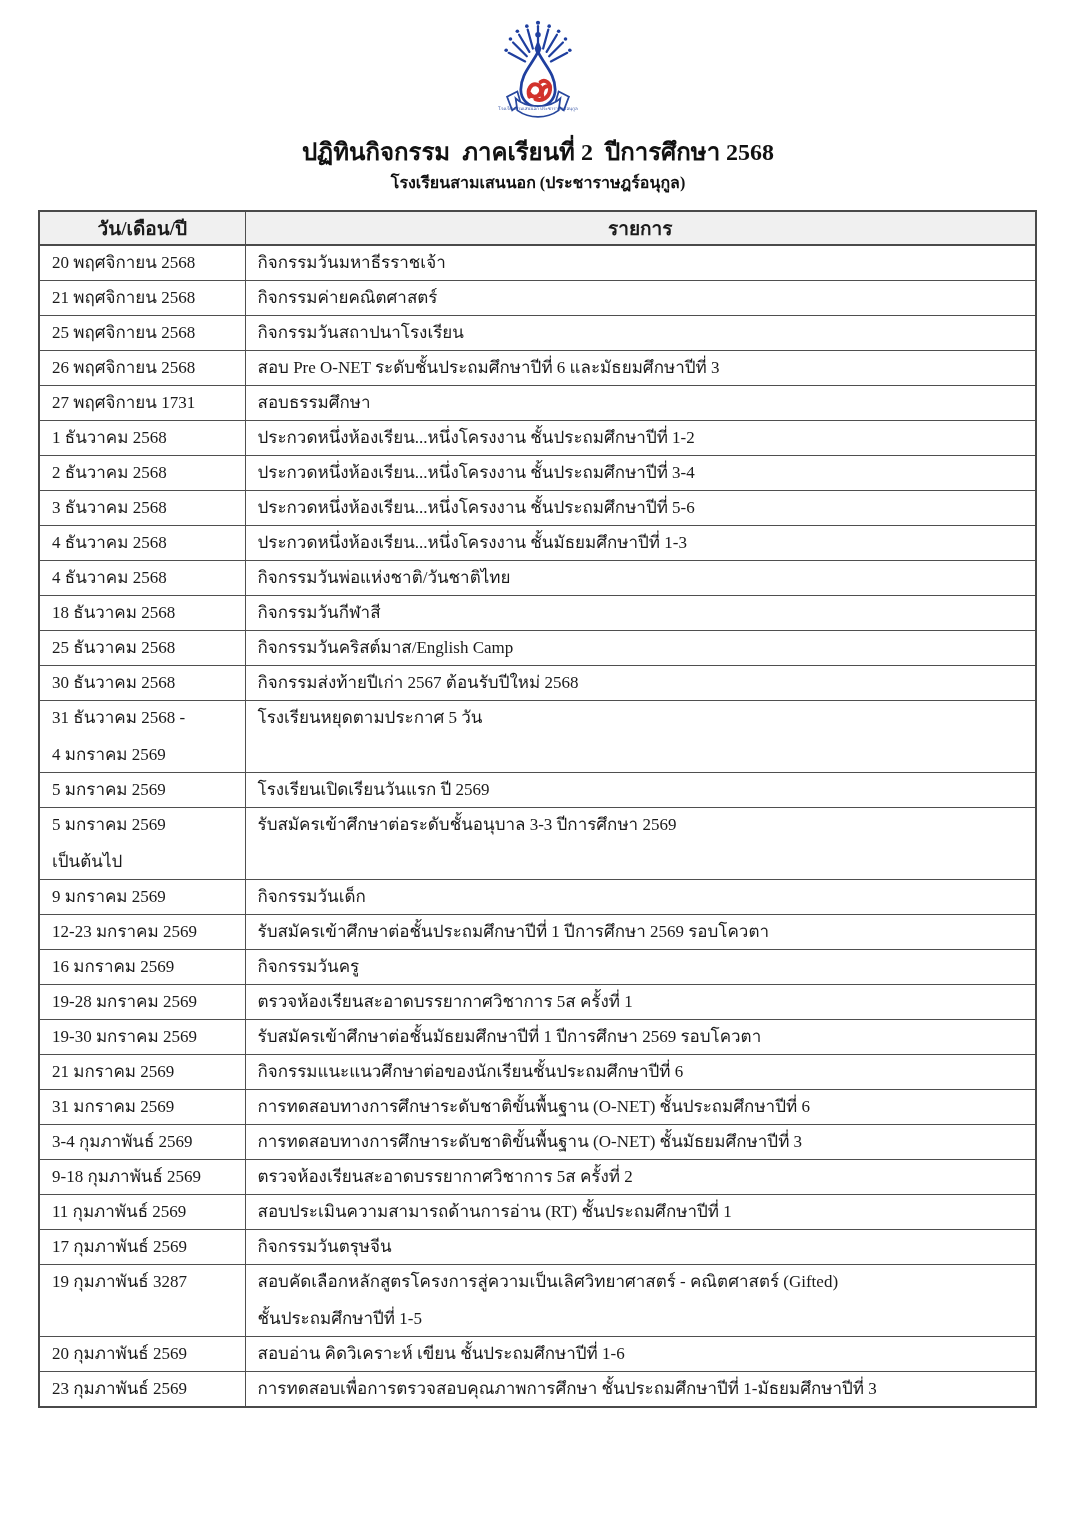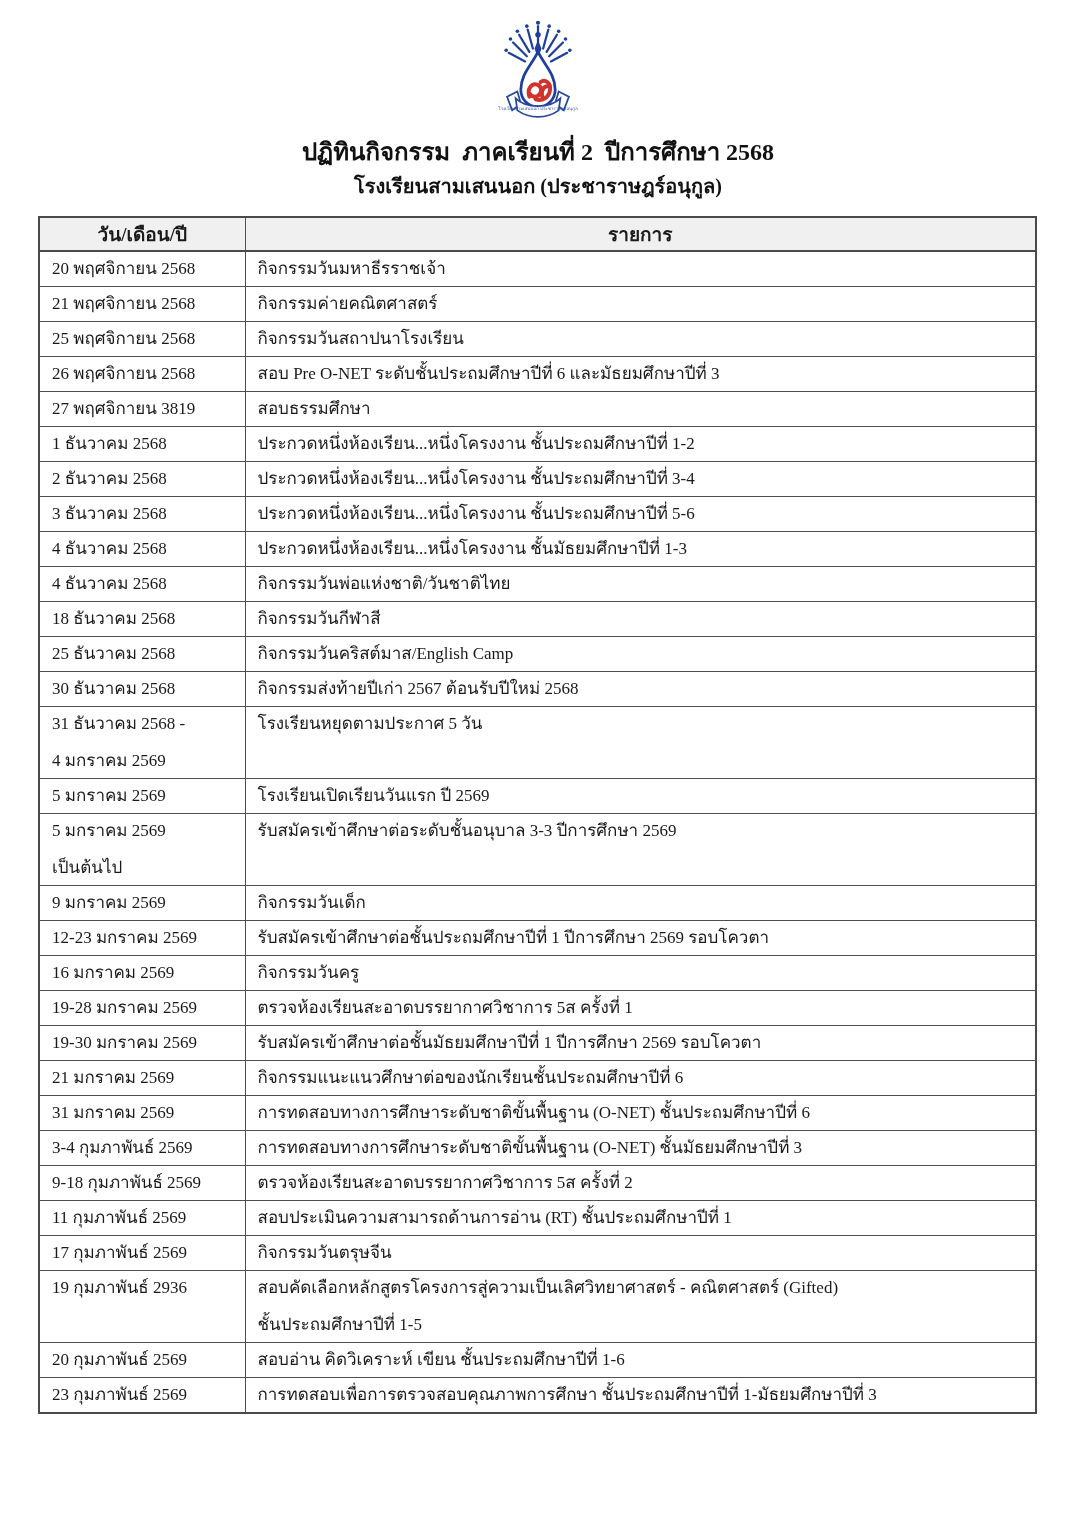--- a/index.html
+++ b/index.html
@@ -14,21 +14,21 @@
   }
   .doc-header { text-align:center; padding-top:14px; }
   .logo-wrap { display:flex; justify-content:center; }
   .doc-title {
     margin-top:8px;
     font-size:24px; font-weight:bold; color:#111;
     white-space:pre;
     line-height:1.55;
   }
   .doc-subtitle {
-    font-size:20px; font-weight:bold; color:#111;
+    font-size:16px; font-weight:bold; color:#111;
     white-space:pre;
     line-height:1.55;
   }
   table.cal {
     margin:14px 38px 0 38px;
     width:999px;
     border-collapse:collapse;
     table-layout:fixed;
   }
   table.cal, table.cal th, table.cal td {
@@ -149,21 +149,21 @@
         <tr>
           <td>
             <div class="line">26 พฤศจิกายน 2568</div>
           </td>
           <td>
             <div class="line">สอบ Pre O-NET ระดับชั้นประถมศึกษาปีที่ 6 และมัธยมศึกษาปีที่ 3</div>
           </td>
         </tr>
         <tr>
           <td>
-            <div class="line">27 พฤศจิกายน 3819</div>
+            <div class="line">27 พฤศจิกายน 1731</div>
           </td>
           <td>
             <div class="line">สอบธรรมศึกษา</div>
           </td>
         </tr>
         <tr>
           <td>
             <div class="line">1 ธันวาคม 2568</div>
           </td>
           <td>
@@ -335,21 +335,21 @@
         <tr>
           <td>
             <div class="line">17 กุมภาพันธ์ 2569</div>
           </td>
           <td>
             <div class="line">กิจกรรมวันตรุษจีน</div>
           </td>
         </tr>
         <tr>
           <td>
-            <div class="line">19 กุมภาพันธ์ 2936</div>
+            <div class="line">19 กุมภาพันธ์ 3287</div>
           </td>
           <td>
             <div class="line">สอบคัดเลือกหลักสูตรโครงการสู่ความเป็นเลิศวิทยาศาสตร์ - คณิตศาสตร์ (Gifted)</div>
             <div class="line">ชั้นประถมศึกษาปีที่ 1-5</div>
           </td>
         </tr>
         <tr>
           <td>
             <div class="line">20 กุมภาพันธ์ 2569</div>
           </td>

